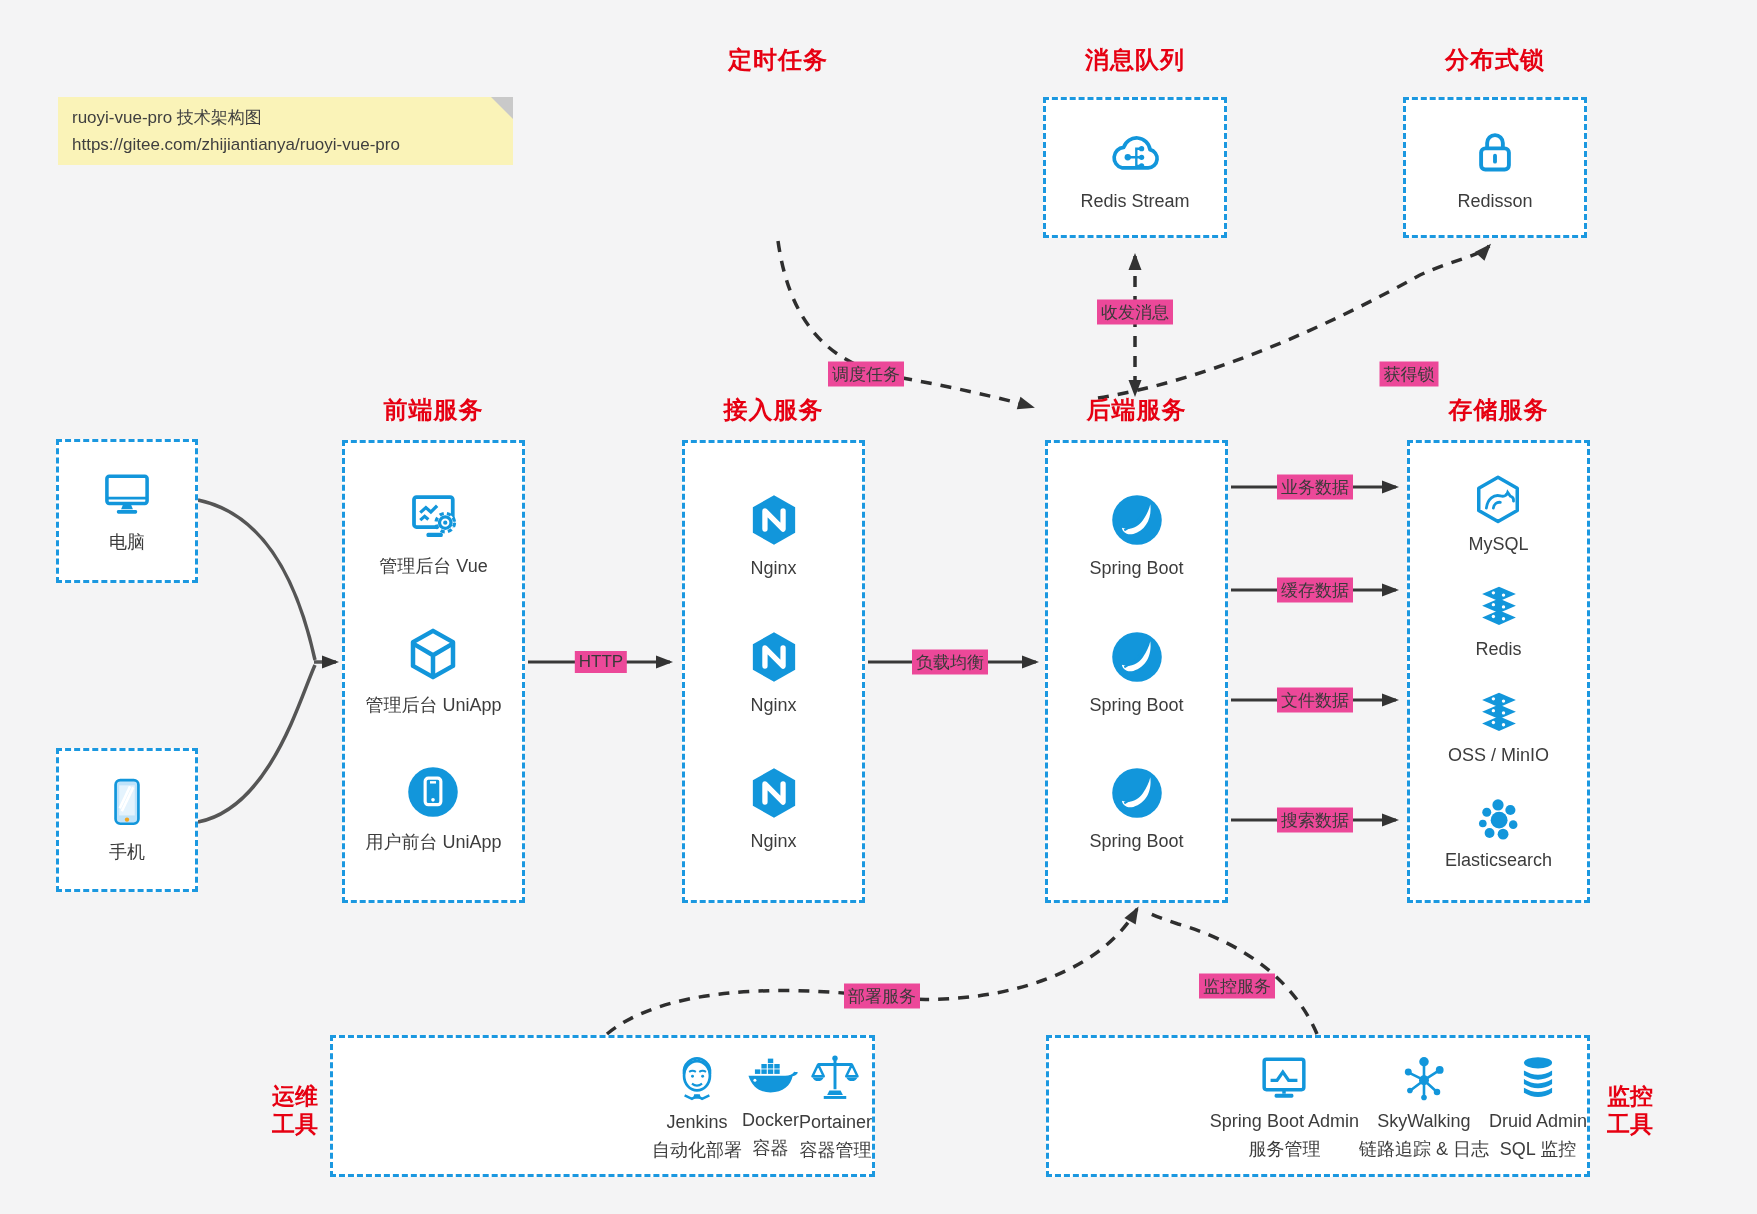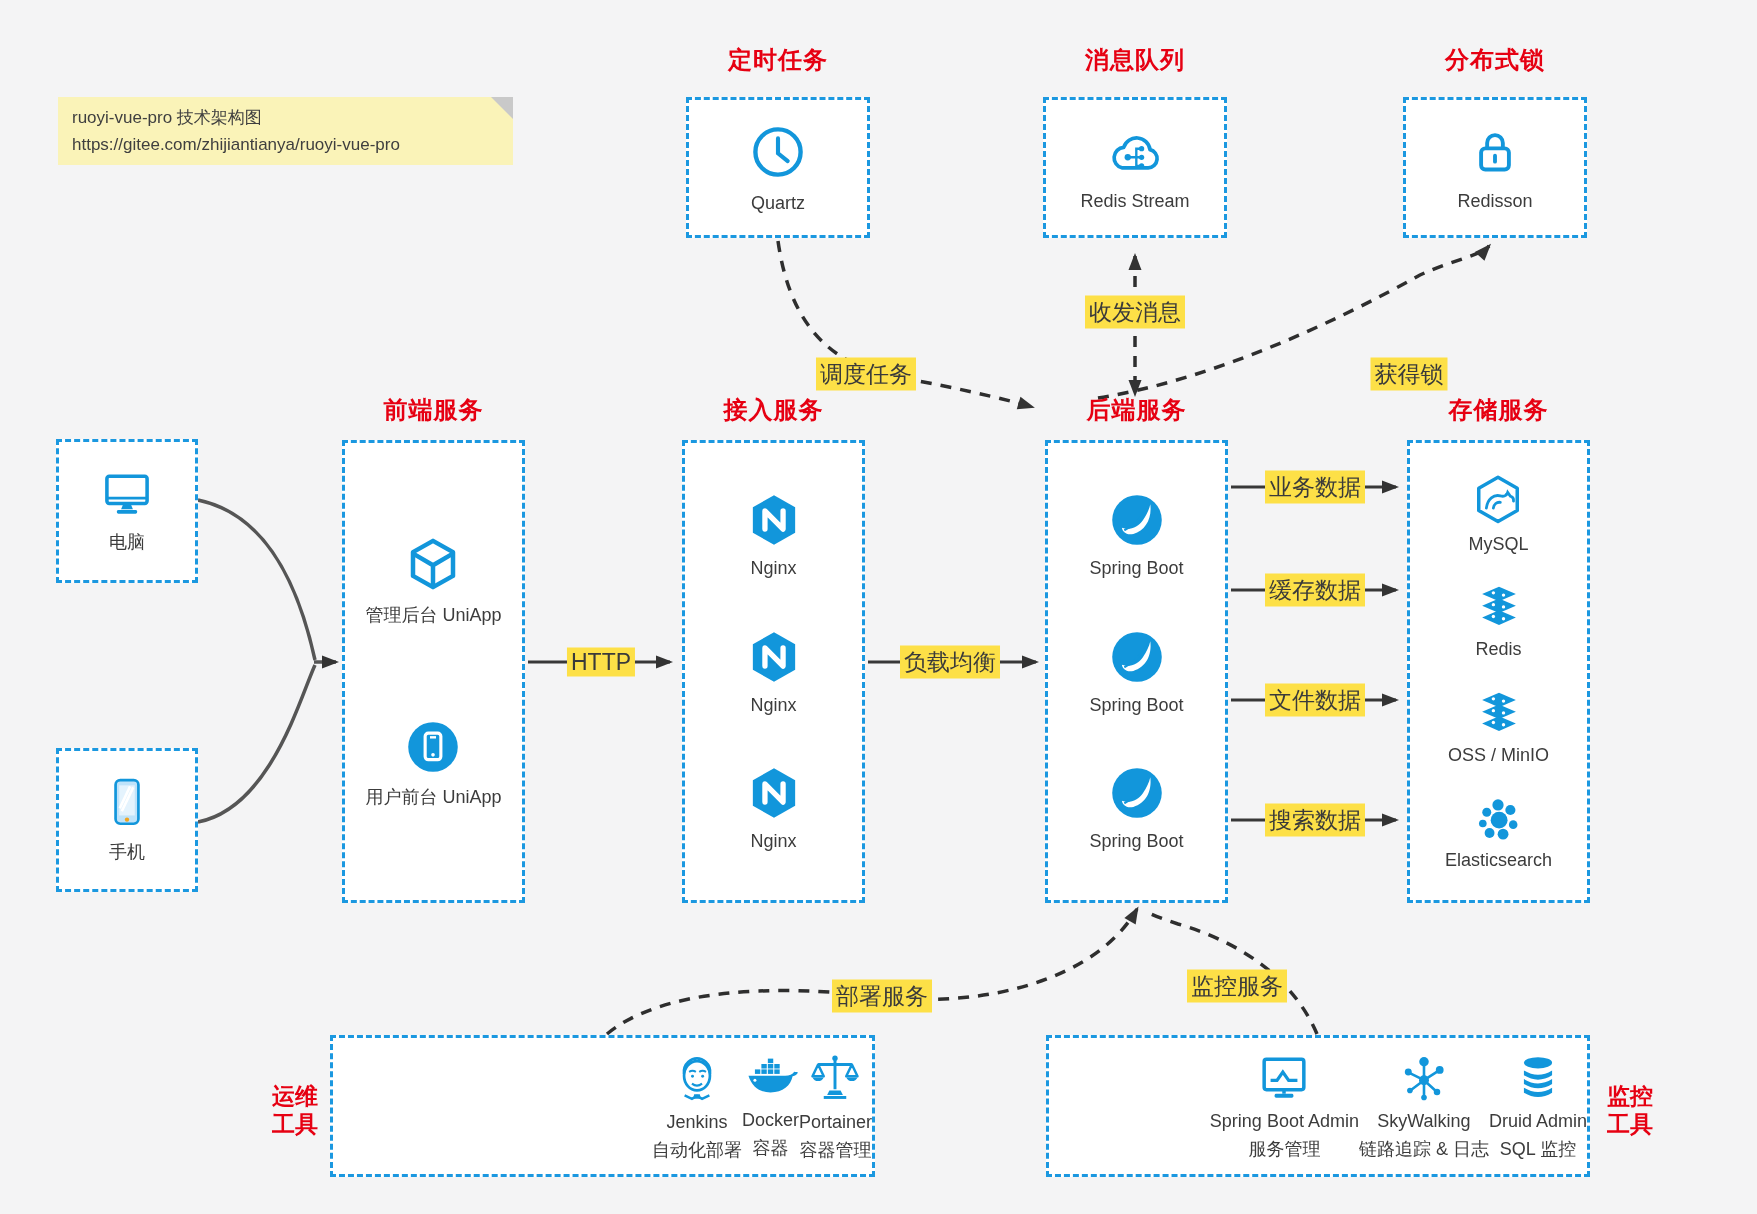--- a/index.html
+++ b/index.html
@@ -24,22 +24,22 @@
   .lbl{font-size:18px;color:#3c3c3c;white-space:nowrap;}
 
   .red-title{position:absolute;color:#e60012;font-weight:bold;font-size:24px;
              text-align:center;letter-spacing:1px;white-space:nowrap;}
   .side-title{position:absolute;color:#e60012;font-weight:bold;font-size:23px;line-height:28px;}
 
   .tool{display:flex;flex-direction:column;align-items:center;gap:6px;text-align:center;}
   .tool .t1,.tool .t2{font-size:18px;line-height:22px;color:#3c3c3c;white-space:nowrap;}
 
   
-  .edge-label{position:absolute;transform:translate(-50%,-50%);background:#fde047;
-              padding:1px 4px;font-size:23px;color:#3a3a3a;white-space:nowrap;}
+  .edge-label{position:absolute;transform:translate(-50%,-50%);background:#ec4899;
+              padding:1px 4px;font-size:17px;color:#3a3a3a;white-space:nowrap;}
 
   svg.icon{display:block;}
   #wires{position:absolute;left:0;top:0;pointer-events:none;}
 </style>
 </head>
 <body>
 
 <div id="stage">
 
   <svg id="wires" width="1757" height="1214" viewBox="0 0 1757 1214">
@@ -76,27 +76,20 @@
   <div class="note">
     <span class="fold"></span>
     <div>ruoyi-vue-pro 技术架构图</div>
     <div>https://gitee.com/zhijiantianya/ruoyi-vue-pro</div>
   </div>
 
   <div class="red-title" style="left:686px;top:44px;width:184px;">定时任务</div>
   <div class="red-title" style="left:1043px;top:44px;width:184px;">消息队列</div>
   <div class="red-title" style="left:1403px;top:44px;width:184px;">分布式锁</div>
 
-  <div class="box topbox" style="left:686px;top:97px;">
-    <svg class="icon" width="62" height="62" viewBox="0 0 48 48">
-      <circle cx="24" cy="24" r="17.5" stroke="#1296db" stroke-width="3.4" fill="none"></circle>
-      <path d="M24,13.5 V25 L31.5,31" stroke="#1296db" stroke-width="3.2" fill="none" stroke-linecap="round"></path>
-    </svg>
-    <div class="lbl">Quartz</div>
-  </div>
 
   <div class="box topbox" style="left:1043px;top:97px;">
     <svg class="icon" width="64" height="58" viewBox="0 0 48 44">
       <path d="M14,34 h20 a7,7 0 0 0 1.4,-13.8 a10.3,10.3 0 0 0 -20,-1.7 A7.9,7.9 0 0 0 14,34 z" stroke="#1296db" stroke-width="2.8" fill="none" stroke-linejoin="round"></path>
       <g fill="#1296db">
         <circle cx="18.5" cy="26" r="2.4"></circle>
           <circle cx="29" cy="19.5" r="2"></circle>
         <circle cx="29" cy="26" r="2"></circle>
           <circle cx="29" cy="32.5" r="2"></circle>
       </g>
@@ -134,20 +127,32 @@
     <div class="lbl">手机</div>
   </div>
 
   <div class="red-title" style="left:342px;top:394px;width:183px;">前端服务</div>
   <div class="red-title" style="left:682px;top:394px;width:183px;">接入服务</div>
   <div class="red-title" style="left:1045px;top:394px;width:183px;">后端服务</div>
   <div class="red-title" style="left:1407px;top:394px;width:183px;">存储服务</div>
 
   <div class="box colbox" style="left:342px;top:440px;">
     <div class="svc">
+      <svg class="icon" width="60" height="56" viewBox="0 0 48 44">
+        <rect x="8" y="6" width="31" height="24" rx="2" stroke="#1296db" stroke-width="3" fill="none"></rect>
+        <path d="M13,18.5 l4.5,-4 l4,3.5 l5,-5" stroke="#1296db" stroke-width="2.6" fill="none"></path>
+        <path d="M13,24.5 l3.5,-3 l3,2.5" stroke="#1296db" stroke-width="2.6" fill="none"></path>
+        <circle cx="33" cy="26.5" r="7.4" stroke="#1296db" stroke-width="2.6" fill="#fff" stroke-dasharray="3.4 2.6"></circle>
+        <circle cx="33" cy="26.5" r="4.6" stroke="#1296db" stroke-width="2.6" fill="#fff"></circle>
+        <circle cx="33" cy="26.5" r="1.7" fill="#1296db"></circle>
+        <rect x="18" y="34.5" width="13" height="3.4" rx="1.2" fill="#1296db"></rect>
+      </svg>
+      <div class="lbl">管理后台 Vue</div>
+    </div>
+    <div class="svc">
       <svg class="icon" width="60" height="60" viewBox="0 0 48 48">
         <polygon points="24,5.5 40,14.5 40,33.5 24,42.5 8,33.5 8,14.5" stroke="#1296db" stroke-width="3.6" fill="none" stroke-linejoin="round"></polygon>
         <path d="M24,25 V41 M24,25 L9.5,16.5 M24,25 L38.5,16.5" stroke="#1296db" stroke-width="3.6" fill="none" stroke-linecap="round"></path>
       </svg>
       <div class="lbl">管理后台 UniApp</div>
     </div>
     <div class="svc">
       <svg class="icon" width="58" height="58" viewBox="0 0 48 48">
         <circle cx="24" cy="24" r="20.5" fill="#1296db"></circle>
         <rect x="17.5" y="12.5" width="13" height="22" rx="2.6" stroke="#fff" stroke-width="2.6" fill="none"></rect>

